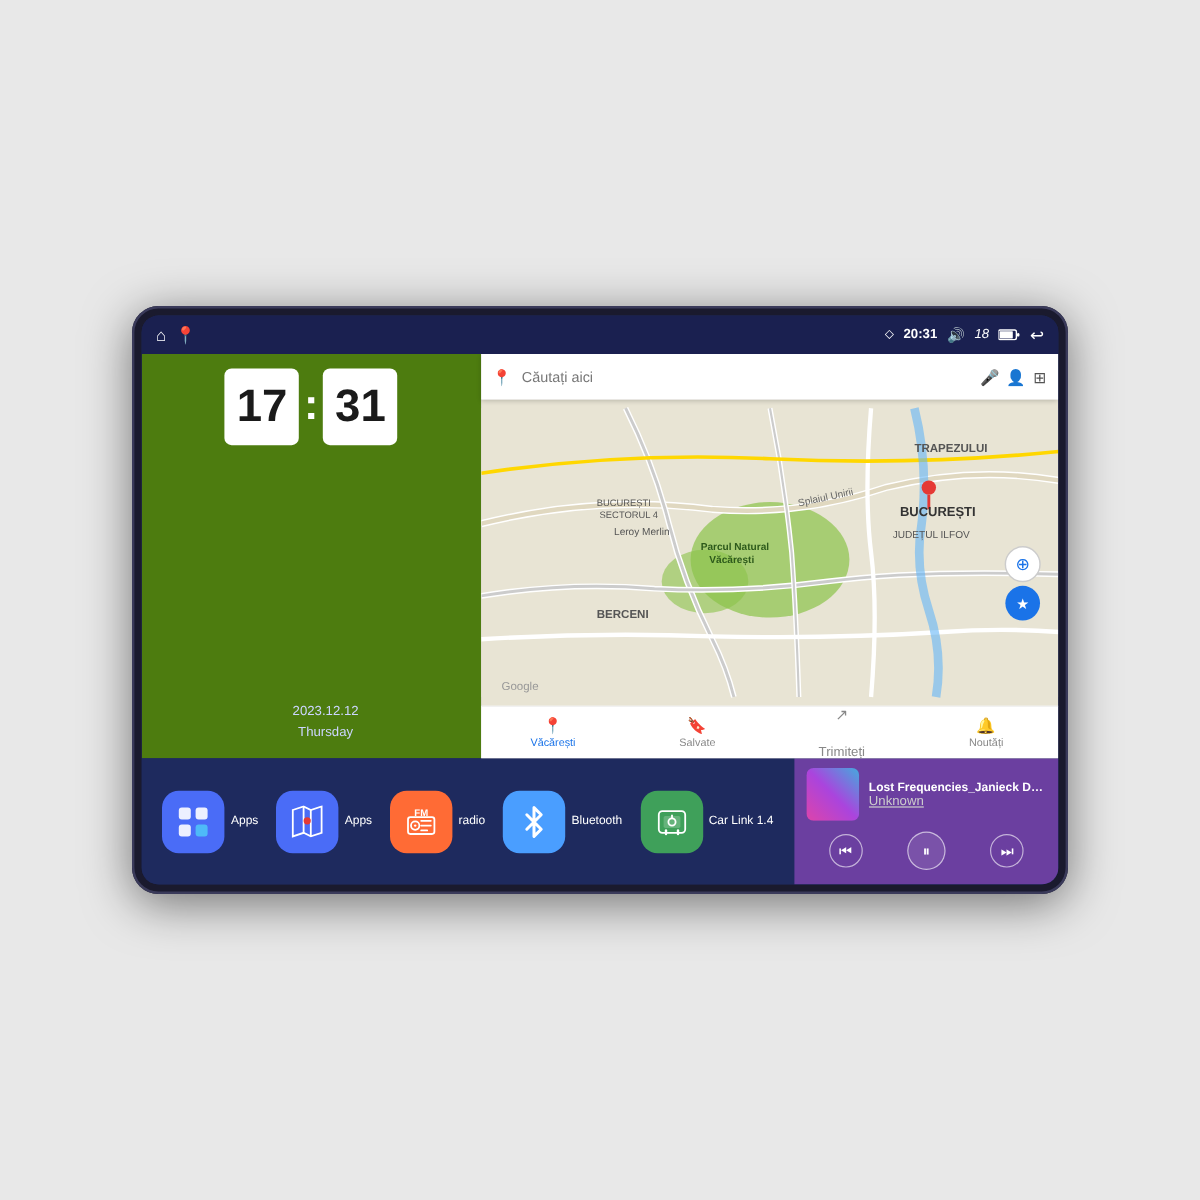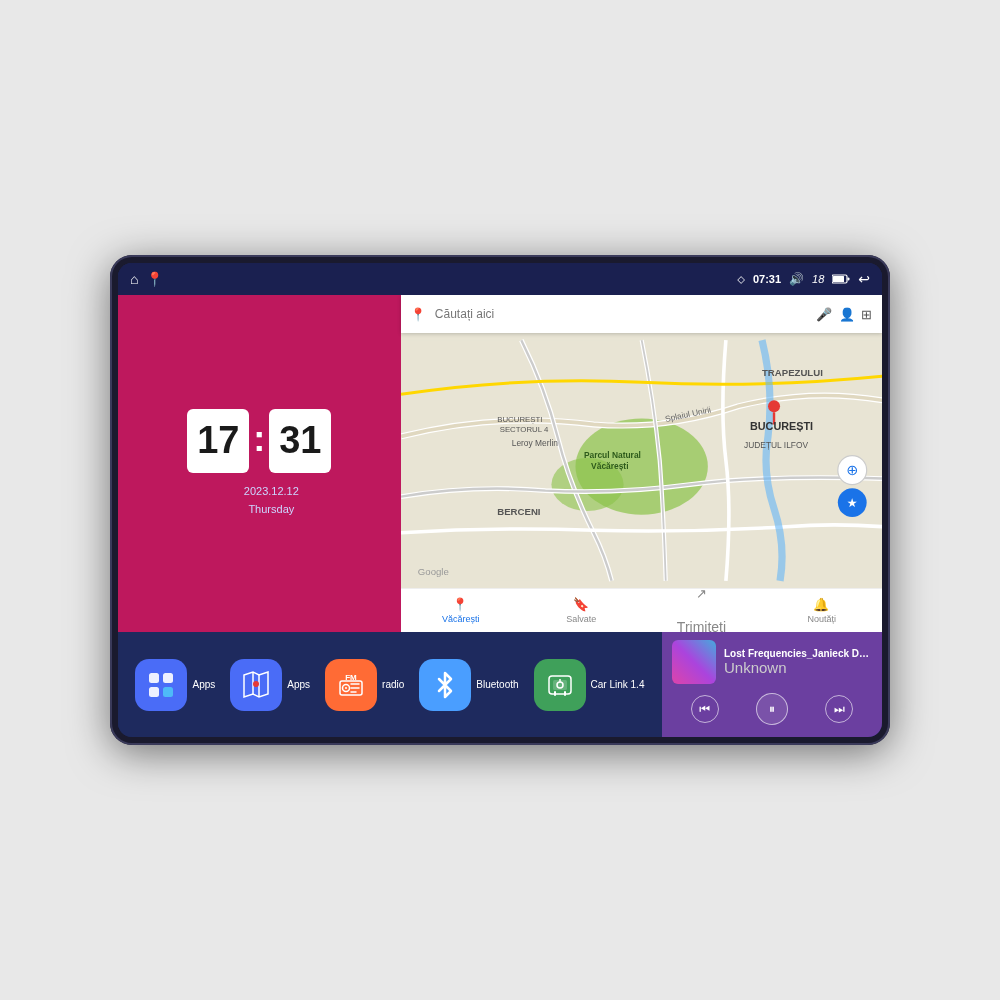--- a/index.html
+++ b/index.html
@@ -61,25 +61,25 @@
     .main-content {
       flex: 1;
       display: flex;
       flex-direction: row;
       overflow: hidden;
     }
 
     
     .left-panel {
       width: 37%;
-      background: #be185d;
+      background: #4d7c0f;
       display: flex;
       flex-direction: column;
       align-items: center;
-      justify-content: center;
+      justify-content: space-between;
       padding: 12px;
       gap: 10px;
     }
 
     .clock-container {
       display: flex;
       align-items: center;
       gap: 4px;
     }
     .clock-block {
@@ -263,22 +263,23 @@
     }
     .music-title {
       font-size: 10px;
       color: white;
       font-weight: bold;
       white-space: nowrap;
       overflow: hidden;
       text-overflow: ellipsis;
     }
     .music-artist {
-      font-size: 15px;
+      font-size: 11px;
       color: #ccc;
+      text-decoration: underline;
     }
     .music-controls {
       display: flex;
       align-items: center;
       justify-content: space-around;
       padding: 4px 0;
     }
     .ctrl-btn {
       width: 28px;
       height: 28px;
@@ -315,21 +316,21 @@
     <div class="status-bar">
       <div class="status-bar-left">
 
         <span style="color:white;font-size:14px;">⌂</span>
 
         <span style="color:#e8a020;font-size:14px;">📍</span>
       </div>
       <div class="status-bar-right">
 
         <span style="font-size:11px;">⬦</span>
-        <span style="font-size:11px;color:white;font-weight:bold;">07:31</span>
+        <span style="font-size:11px;color:white;font-weight:bold;">20:31</span>
 
         <span style="font-size:12px;">🔊</span>
         <span style="font-size:11px;font-style:italic;">18</span>
 
         <span style="font-size:11px;display:flex;align-items:center;">
           <svg width="18" height="10" viewBox="0 0 18 10" fill="none">
             <rect x="0" y="1" width="15" height="8" rx="1.5" stroke="white" stroke-width="1.2" fill="none"></rect>
             <rect x="1" y="2" width="11" height="6" rx="0.5" fill="white"></rect>
             <rect x="15.5" y="3.5" width="2" height="3" rx="1" fill="white"></rect>
           </svg>
@@ -418,21 +419,21 @@
           <div class="map-nav-item active">
             <span style="font-size:13px;color:#1a73e8;">📍</span>
             <span style="color:#1a73e8;font-size:9px;">Văcărești</span>
           </div>
           <div class="map-nav-item">
             <span style="font-size:13px;">🔖</span>
             <span style="font-size:9px;color:#888;">Salvate</span>
           </div>
           <div class="map-nav-item">
             <span style="font-size:13px;">↗</span>
-            <span style="font-size:14px;color:#888;margin-top:16px;">Trimiteți</span>
+            <span style="font-size:11px;color:#888;margin-top:16px;">Trimiteți</span>
           </div>
           <div class="map-nav-item">
             <span style="font-size:13px;">🔔</span>
             <span style="font-size:9px;color:#888;">Noutăți</span>
           </div>
         </div>
       </div>
 
     </div>
 

